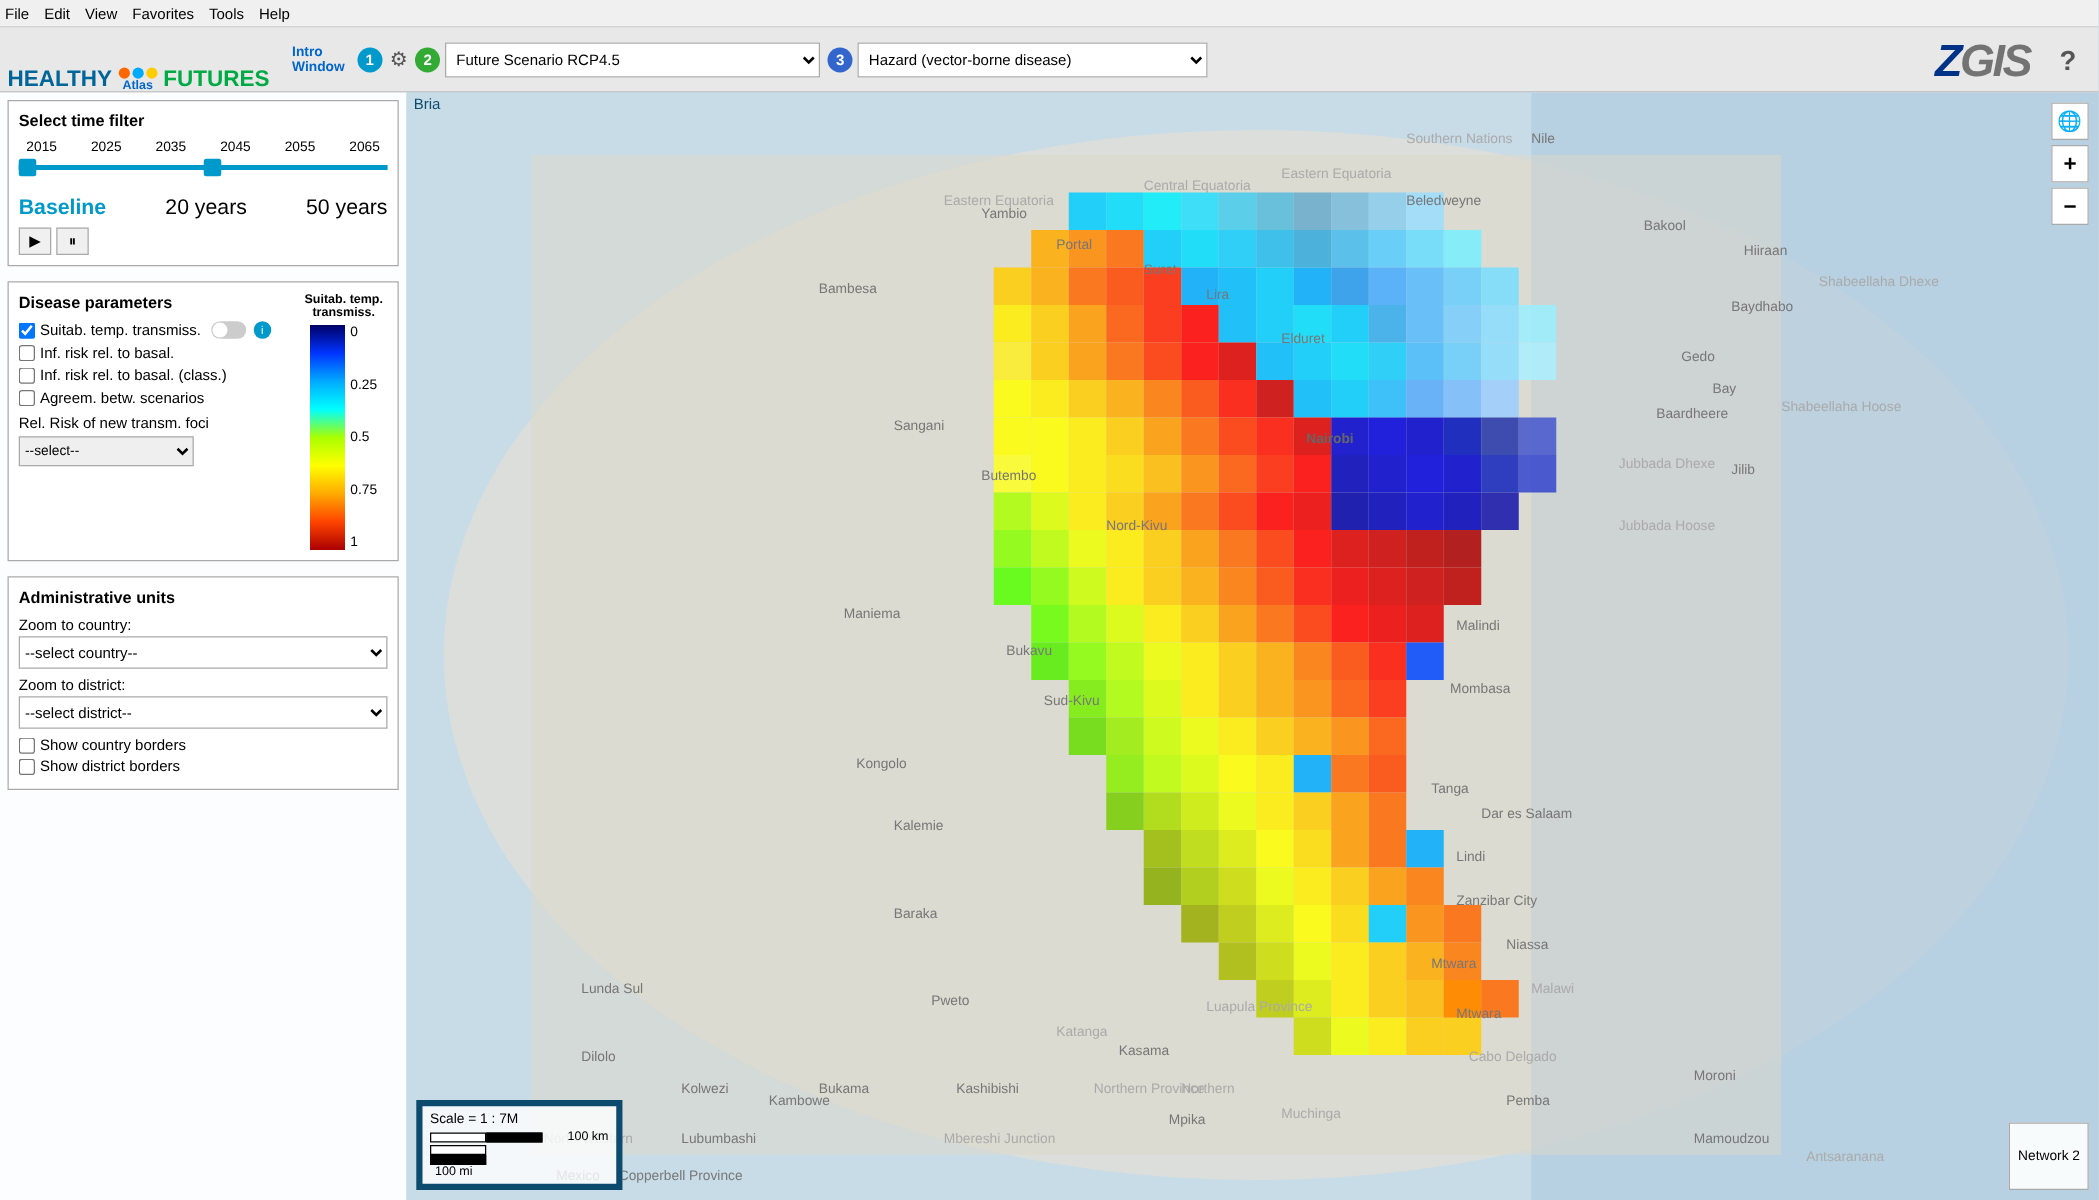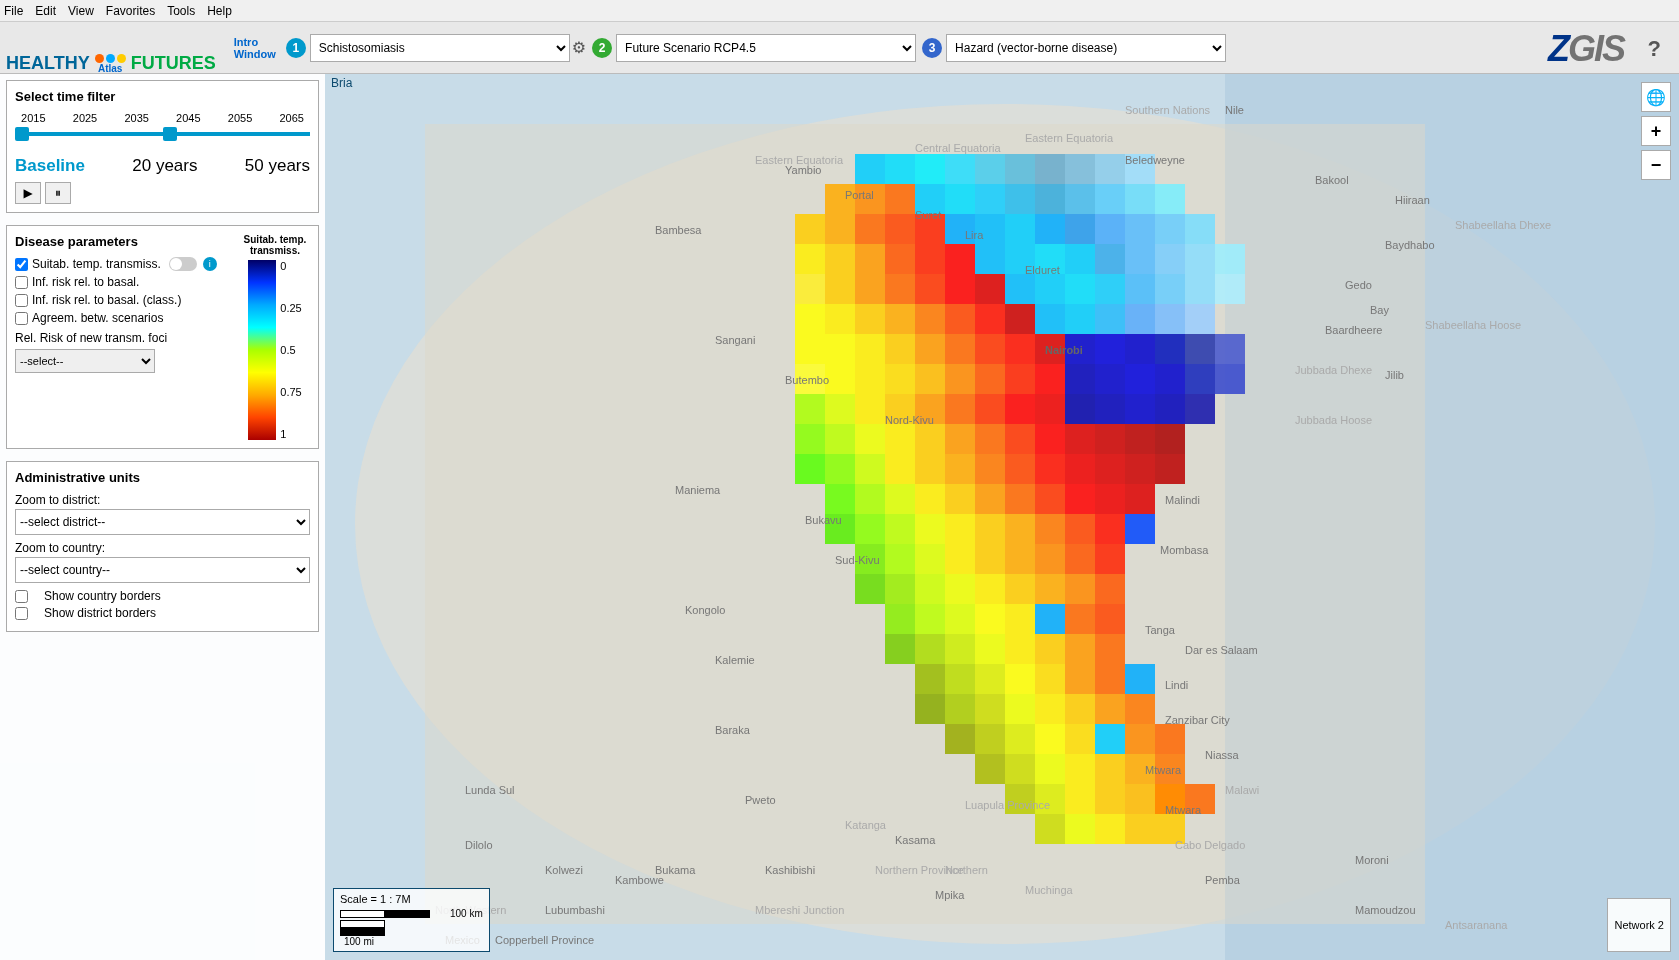--- a/index.html
+++ b/index.html
@@ -101,33 +101,33 @@
     
     #admin-units {
       border: 1px solid #aaa; margin: 6px; padding: 8px; background: white;
     }
     #admin-units h3 { font-size: 13px; font-weight: bold; margin-bottom: 8px; }
     .admin-row { margin-bottom: 6px; }
     .admin-row label { font-size: 12px; display: block; margin-bottom: 2px; }
     .admin-select {
       width: 100%; height: 26px; font-size: 12px; border: 1px solid #aaa; background: white; cursor: pointer;
     }
-    .border-row { display: flex; align-items: center; gap: 16px; margin-bottom: 3px; }
+    .border-row { display: flex; align-items: center; gap: 4px; margin-bottom: 3px; }
     .border-row label { font-size: 12px; }
 
     
     #map-container {
       flex: 1; position: relative; overflow: hidden; background: #c8dce8;
     }
     #map-svg { width: 100%; height: 100%; }
 
     
     #scale-bar {
       position: absolute; bottom: 8px; left: 8px; background: rgba(255,255,255,0.8);
-      padding: 4px 6px; font-size: 11px; border: 1px solid #0c4a6e;
+      padding: 4px 6px; font-size: 11px; border: 5px solid #0c4a6e;
     }
 
     
     #network-badge {
       position: absolute; bottom: 8px; right: 8px; background: rgba(255,255,255,0.9);
       padding: 20px 6px; font-size: 11px; border: 1px solid #aaa;
     }
 
     
     #map-tools {
@@ -176,25 +176,20 @@
   </div>
 
   <div class="intro-window-btn">
     <span style="font-size:11px;color:#0066cc;font-weight:bold;">Intro<br>Window</span>
   </div>
 
   <div class="toolbar-step">
     <div class="step-circle">
       <span>1</span>
     </div>
-    <select class="toolbar-select toolbar-select-wide">
-      <option>Schistosomiasis</option>
-      <option>Malaria</option>
-      <option>Leishmaniasis</option>
-    </select>
     <span class="settings-icon">⚙</span>
   </div>
 
   <div class="toolbar-step">
     <div class="step-circle green">
       <span>2</span>
     </div>
     <select class="toolbar-select toolbar-select-med">
       <option>Future Scenario RCP4.5</option>
       <option>Future Scenario RCP8.5</option>
@@ -306,30 +301,30 @@
             </div>
           </div>
         </div>
       </div>
     </div>
 
     <div id="admin-units">
       <h3>Administrative units</h3>
 
       <div class="admin-row">
+        <label>Zoom to country:</label>
+        <select class="admin-select">
+          <option>--select country--</option>
+        </select>
+      </div>
+
+      <div class="admin-row">
         <label>Zoom to district:</label>
         <select class="admin-select">
           <option>--select district--</option>
-        </select>
-      </div>
-
-      <div class="admin-row">
-        <label>Zoom to country:</label>
-        <select class="admin-select">
-          <option>--select country--</option>
         </select>
       </div>
 
       <div class="border-row">
         <input type="checkbox" style="">
         <label>Show country borders</label>
       </div>
 
       <div class="border-row">
         <input type="checkbox" style="">

